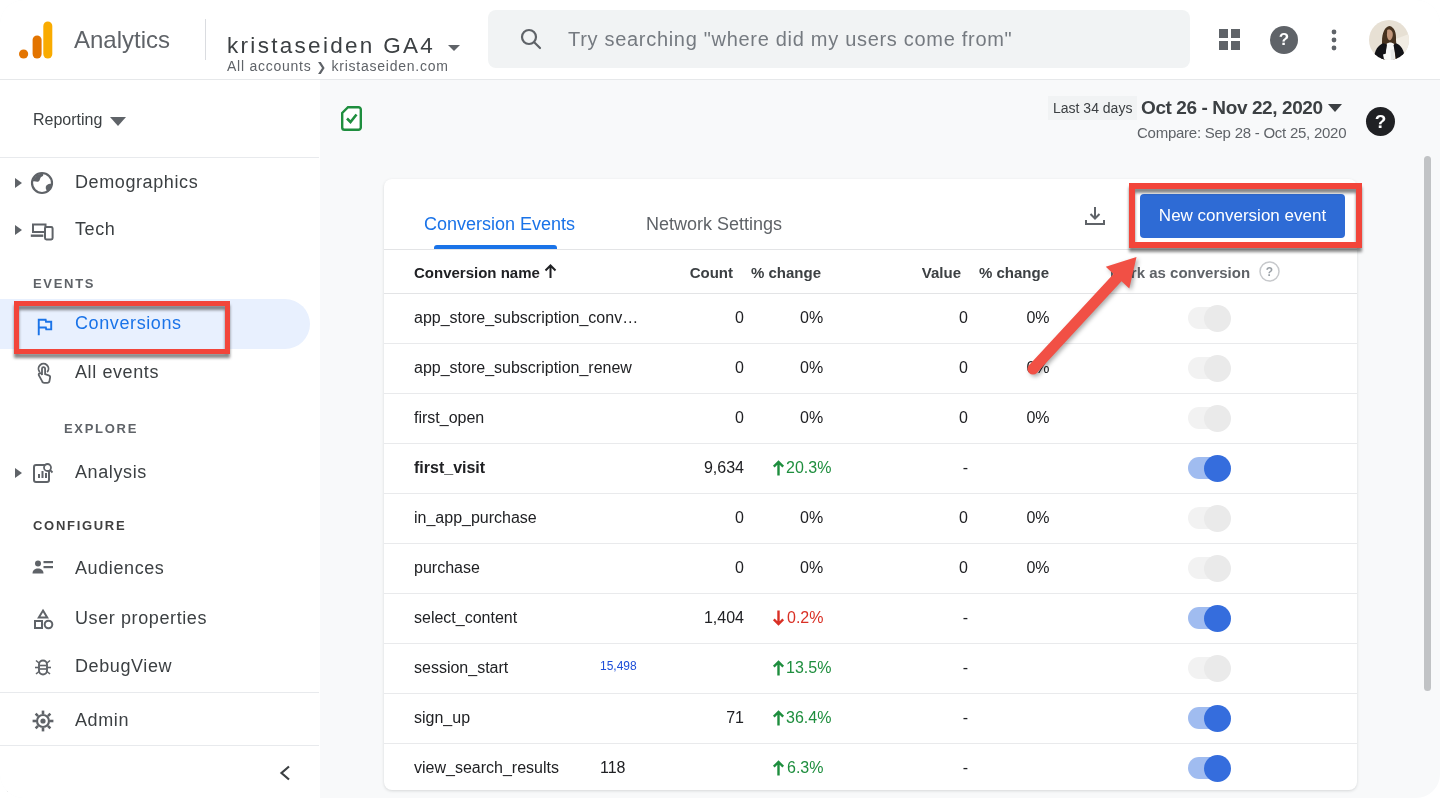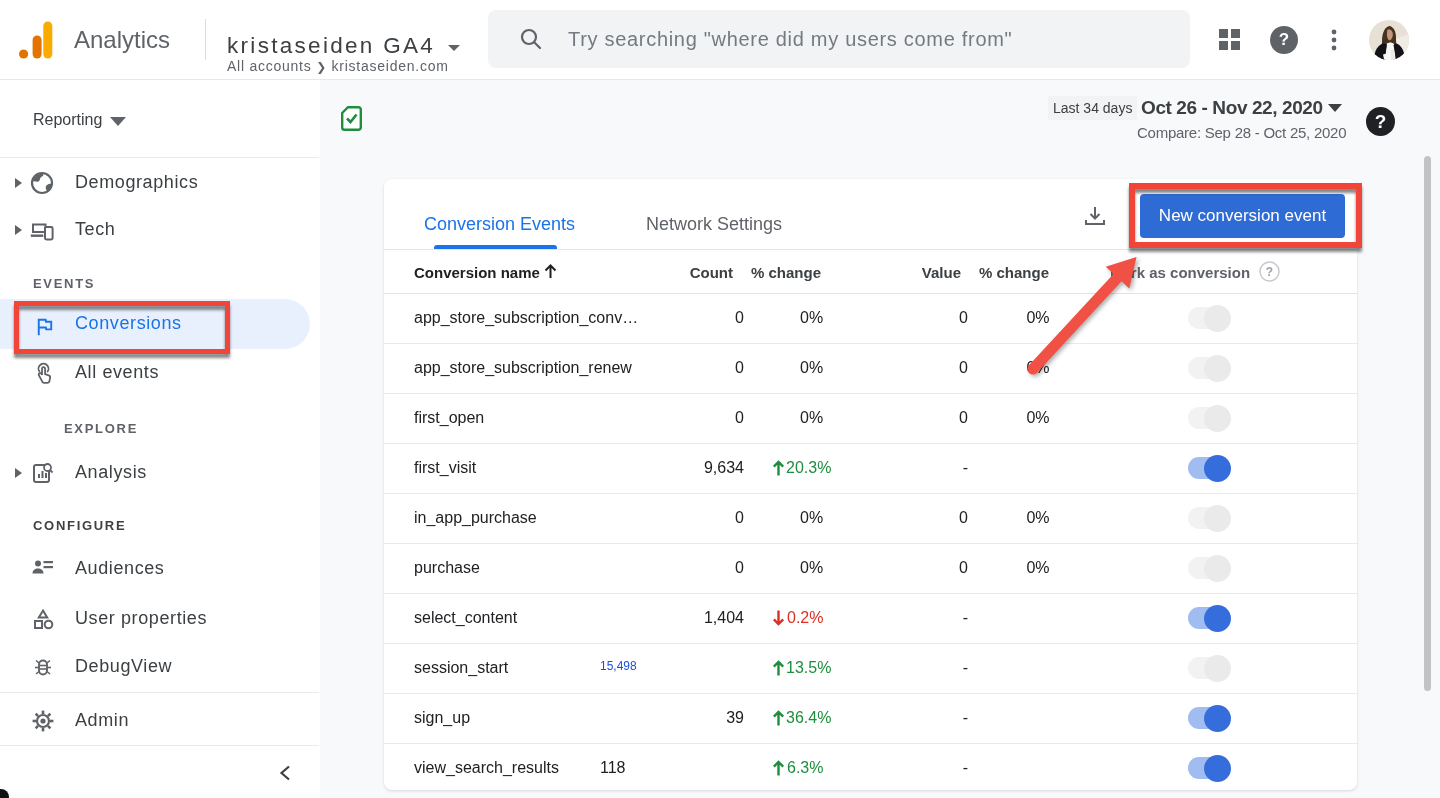--- a/index.html
+++ b/index.html
@@ -1,17 +1,17 @@
 <!DOCTYPE html>
 <html><head>
 <meta charset="utf-8">
 <style>
   * { margin:0; padding:0; box-sizing:border-box; }
   body { font-family:"Liberation Sans", sans-serif; }
-  #page { position:relative; width:1440px; height:798px; background:#f8f9fa; overflow:hidden; }
+  #page { position:relative; width:1440px; height:798px; background:#f8f9fa; overflow:hidden;border-radius:24px; }
   .abs { position:absolute; }
 </style>
 </head>
 <body>
 <div id="page">
 
   <div class="abs" style="left:0px;top:0px;width:1440px;height:80px;background:#fff;border-bottom:1px solid #e6e8ea;"></div>
 
   <svg class="abs" style="left:18px;top:18px;" width="36" height="42" viewBox="0 0 36 42">
     <circle cx="5.6" cy="36" r="4.6" fill="#e37400"></circle>
@@ -227,21 +227,21 @@
 
     <div class="abs" style="left:30px;top:230px;font-size:16px;color:#202124;">first_open</div>
     <div class="abs" style="left:216px;top:230px;width:144px;text-align:right;font-size:16px;color:#202124;">0</div>
     <div class="abs" style="left:416px;top:230px;font-size:16px;color:#202124;">0%</div>
     <div class="abs" style="left:484px;top:230px;width:100px;text-align:right;font-size:16px;color:#202124;">0</div>
     <div class="abs" style="left:604px;top:230px;width:100px;text-align:center;font-size:16px;color:#202124;">0%</div>
     <div class="abs" style="left:804px;top:228px;width:42px;height:22px;border-radius:11px;background:#f2f2f2;"></div>
     <div class="abs" style="left:820px;top:225.5px;width:27px;height:27px;border-radius:50%;background:#eaeaea;"></div>
     <div class="abs" style="left:0px;top:264px;width:973px;height:1px;background:#e9eaec;"></div>
 
-    <div class="abs" style="left:30px;top:280px;font-size:16px;color:#202124;">first_visit</div>
+    <div class="abs" style="left:30px;top:280px;font-size:16px;color:#202124;font-weight:bold;">first_visit</div>
     <div class="abs" style="left:216px;top:280px;width:144px;text-align:right;font-size:16px;color:#202124;">9,634</div>
     <svg class="abs" style="left:388px;top:280px;" width="13" height="18" viewBox="0 0 13 18">
         <path d="M6.5 16.5 V3 M1.8 7.7 L6.5 3 L11.2 7.7" fill="none" stroke="#1e8e3e" stroke-width="2.4"></path>
       </svg>
       <div class="abs" style="left:402px;top:280px;font-size:16px;color:#1e8e3e;">20.3%</div>
     <div class="abs" style="left:484px;top:280px;width:100px;text-align:right;font-size:16px;color:#202124;">-</div>
     <div class="abs" style="left:804px;top:278px;width:42px;height:22px;border-radius:11px;background:#a0bcf0;"></div>
     <div class="abs" style="left:820px;top:275.5px;width:27px;height:27px;border-radius:50%;background:#356ddd;"></div>
     <div class="abs" style="left:0px;top:314px;width:973px;height:1px;background:#e9eaec;"></div>
 
@@ -279,21 +279,21 @@
     <svg class="abs" style="left:388px;top:480px;" width="13" height="18" viewBox="0 0 13 18">
         <path d="M6.5 16.5 V3 M1.8 7.7 L6.5 3 L11.2 7.7" fill="none" stroke="#1e8e3e" stroke-width="2.4"></path>
       </svg>
       <div class="abs" style="left:402px;top:480px;font-size:16px;color:#1e8e3e;">13.5%</div>
     <div class="abs" style="left:484px;top:480px;width:100px;text-align:right;font-size:16px;color:#202124;">-</div>
     <div class="abs" style="left:804px;top:478px;width:42px;height:22px;border-radius:11px;background:#f2f2f2;"></div>
     <div class="abs" style="left:820px;top:475.5px;width:27px;height:27px;border-radius:50%;background:#eaeaea;"></div>
     <div class="abs" style="left:0px;top:514px;width:973px;height:1px;background:#e9eaec;"></div>
 
     <div class="abs" style="left:30px;top:530px;font-size:16px;color:#202124;">sign_up</div>
-    <div class="abs" style="left:216px;top:530px;width:144px;text-align:right;font-size:16px;color:#202124;">39</div>
+    <div class="abs" style="left:216px;top:530px;width:144px;text-align:right;font-size:16px;color:#202124;">71</div>
     <svg class="abs" style="left:388px;top:530px;" width="13" height="18" viewBox="0 0 13 18">
         <path d="M6.5 16.5 V3 M1.8 7.7 L6.5 3 L11.2 7.7" fill="none" stroke="#1e8e3e" stroke-width="2.4"></path>
       </svg>
       <div class="abs" style="left:402px;top:530px;font-size:16px;color:#1e8e3e;">36.4%</div>
     <div class="abs" style="left:484px;top:530px;width:100px;text-align:right;font-size:16px;color:#202124;">-</div>
     <div class="abs" style="left:804px;top:528px;width:42px;height:22px;border-radius:11px;background:#a0bcf0;"></div>
     <div class="abs" style="left:820px;top:525.5px;width:27px;height:27px;border-radius:50%;background:#356ddd;"></div>
     <div class="abs" style="left:0px;top:564px;width:973px;height:1px;background:#e9eaec;"></div>
 
     <div class="abs" style="left:30px;top:580px;font-size:16px;color:#202124;">view_search_results</div>

